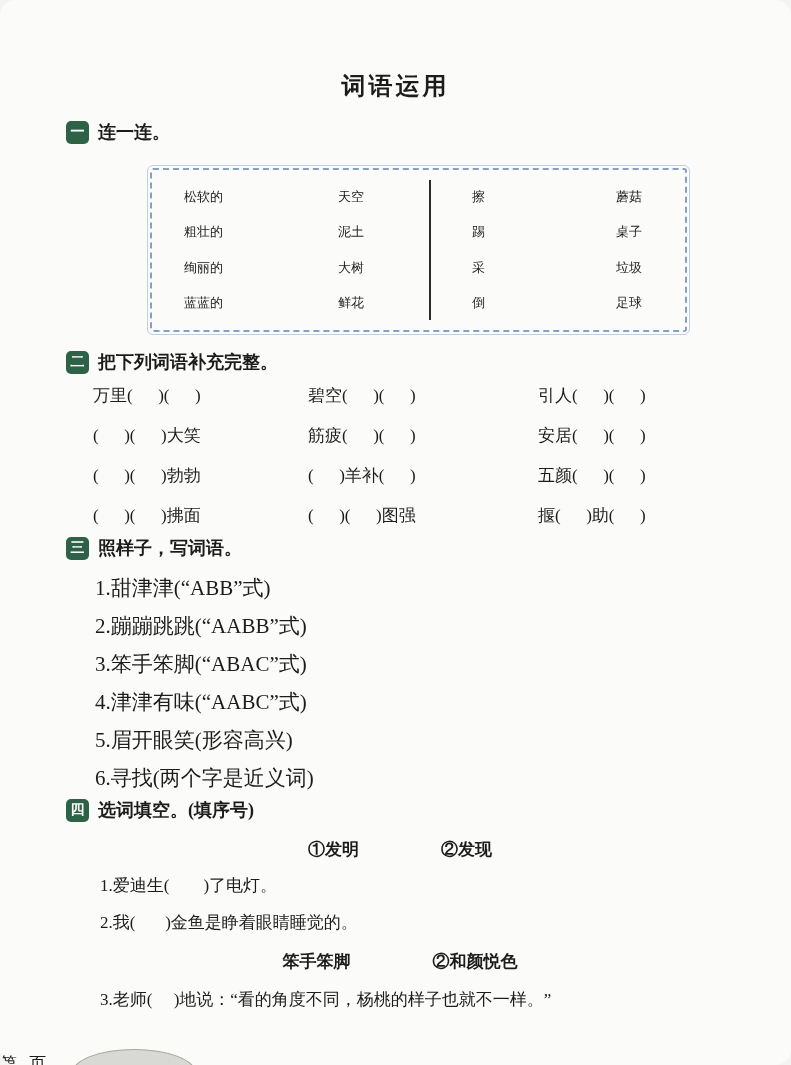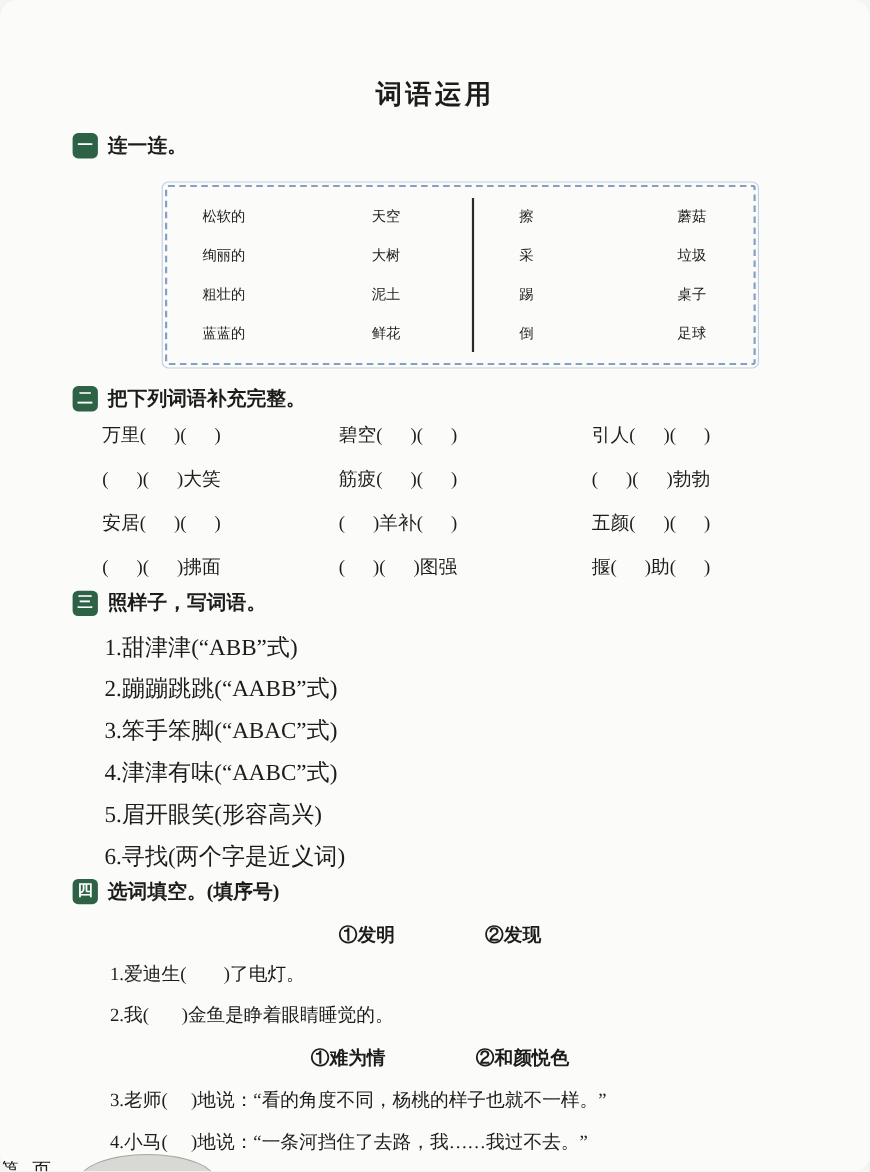--- a/index.html
+++ b/index.html
@@ -87,52 +87,52 @@
 
   <div id="match-box">
     <div id="match-divider"></div>
     <div class="mrow">
       <span class="c1 t">松软的</span>
       <span class="c2 t">天空</span>
       <span class="c3 t">擦</span>
       <span class="c4 t">蘑菇</span>
     </div>
     <div class="mrow">
+      <span class="c1 t">粗壮的</span>
+      <span class="c2 t">泥土</span>
+      <span class="c3 t">踢</span>
+      <span class="c4 t">桌子</span>
+    </div>
+    <div class="mrow">
       <span class="c1 t">绚丽的</span>
       <span class="c2 t">大树</span>
       <span class="c3 t">采</span>
       <span class="c4 t">垃圾</span>
-    </div>
-    <div class="mrow">
-      <span class="c1 t">粗壮的</span>
-      <span class="c2 t">泥土</span>
-      <span class="c3 t">踢</span>
-      <span class="c4 t">桌子</span>
     </div>
     <div class="mrow">
       <span class="c1 t">蓝蓝的</span>
       <span class="c2 t">鲜花</span>
       <span class="c3 t">倒</span>
       <span class="c4 t">足球</span>
     </div>
   </div>
 
   <div class="sec-head" style="top:350px;">
     <span class="marker">二</span>
     <span>把下列词语补充完整。</span>
   </div>
 
   <div id="sec2-grid">
     <span class="t">万里(      )(      )</span>
     <span class="t">碧空(      )(      )</span>
     <span class="t">引人(      )(      )</span>
     <span class="t">(      )(      )大笑</span>
     <span class="t">筋疲(      )(      )</span>
+    <span class="t">安居(      )(      )</span>
     <span class="t">(      )(      )勃勃</span>
-    <span class="t">安居(      )(      )</span>
     <span class="t">(      )羊补(      )</span>
     <span class="t">五颜(      )(      )</span>
     <span class="t">(      )(      )拂面</span>
     <span class="t">(      )(      )图强</span>
     <span class="t">揠(      )助(      )</span>
   </div>
 
   <div class="sec-head" style="top:536px;">
     <span class="marker">三</span>
     <span>照样子，写词语。</span>
@@ -178,23 +178,22 @@
 
   <div class="opt-line" style="top:838px;">
     <span>①发明</span>
     <span>②发现</span>
   </div>
 
   <div class="sent t" style="top:874px;">1.爱迪生(        )了电灯。</div>
   <div class="sent t" style="top:911px;">2.我(       )金鱼是睁着眼睛睡觉的。</div>
 
   <div class="opt-line" style="top:950px;">
-    <span>①难为情</span>
+    <span>笨手笨脚</span>
     <span>②和颜悦色</span>
   </div>
 
   <div class="sent t" style="top:988px;">3.老师(     )地说：“看的角度不同，杨桃的样子也就不一样。”</div>
-  <div class="sent t" style="top:1027px;">4.小马(     )地说：“一条河挡住了去路，我……我过不去。”</div>
 
   <div id="footer">第 页</div>
   <div id="smudge"></div>
 
 </div>
 
 </body></html>

